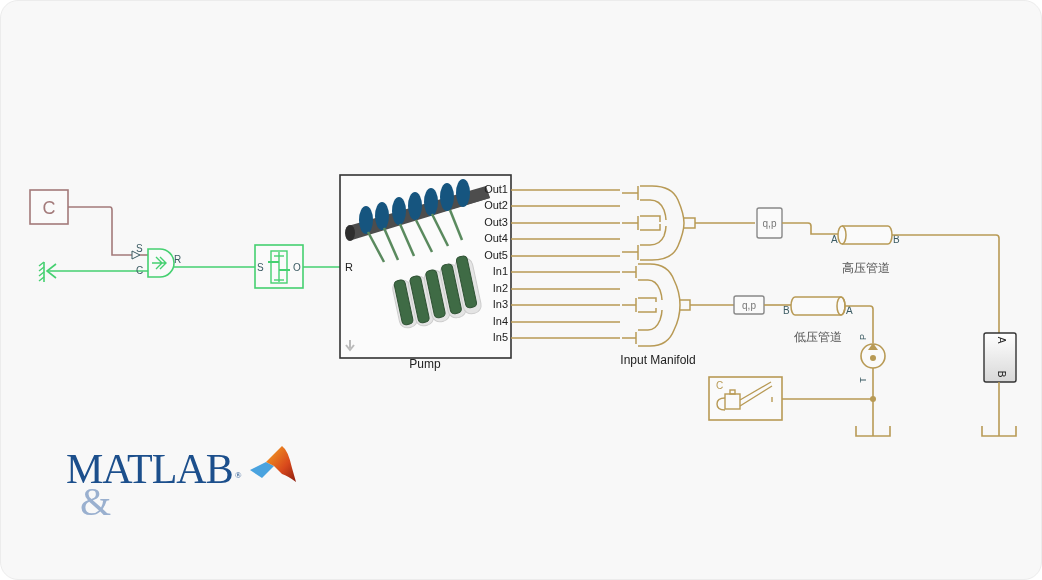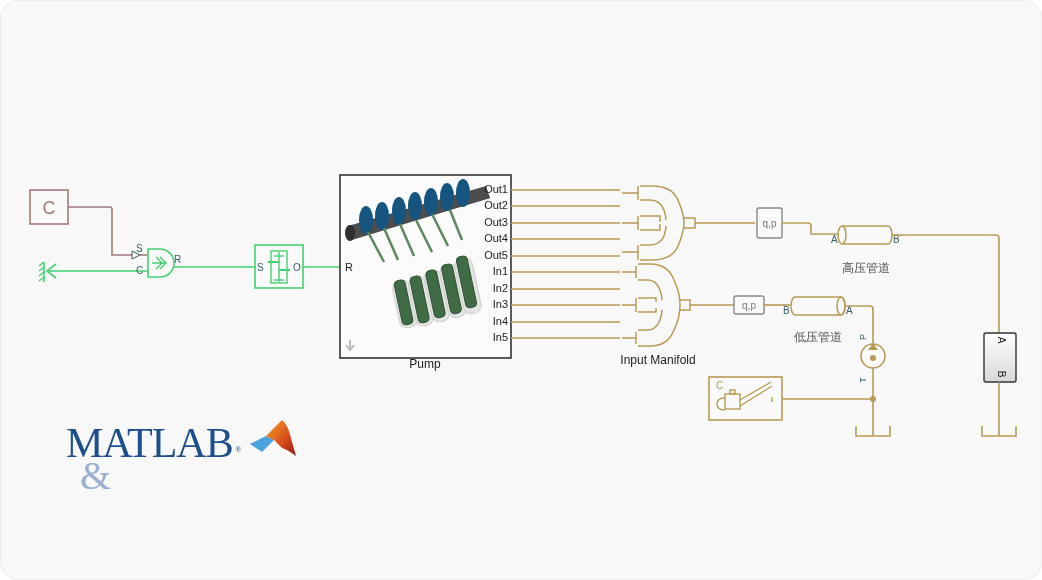--- a/index.html
+++ b/index.html
@@ -2,21 +2,21 @@
 <html><head>
 <meta charset="utf-8">
 <style>
   html, body { margin:0; padding:0; background:#ffffff; }
   body { width:1042px; height:580px; position:relative; overflow:hidden; font-family:"Liberation Sans", sans-serif; }
   .frame { position:absolute; left:0; top:0; width:1040px; height:578px; background:#f8f8f8; border:1px solid #ececec; border-radius:18px; }
   svg.diagram { position:absolute; left:0; top:0; }
   .lbl { font-family:"Liberation Sans", sans-serif; fill:#222; }
   .port { font-family:"Liberation Sans", sans-serif; font-size:10px; fill:#3b5b63; }
   .cn { font-family:"DejaVu Serif", serif; font-size:12px; fill:#555; }
-  .logo { position:absolute; left:66px; top:422px; width:240px; height:80px;text-align:center; }
+  .logo { position:absolute; left:66px; top:448px; width:240px; height:80px;text-align:center; }
   .logo .matlab { position:absolute; left:0; top:0; font-family:"Liberation Serif", serif; font-size:42px; color:#1c4f8c; letter-spacing:-1px; line-height:42px; }
   .logo .amp { position:absolute; left:14px; top:34px; font-family:"Liberation Serif", serif; font-size:40px; color:#9ab0cf; line-height:40px; }
   .logo .simulink { position:absolute; left:32px; top:36px; font-family:"Liberation Serif", serif; font-size:40px; color:#1c4f8c; letter-spacing:-1px; line-height:40px; }
   .logo .reg { font-size:9px; vertical-align:top; position:relative; top:6px; margin-left:2px; }
 </style>
 </head>
 <body>
 
 <div class="frame"></div>
 

